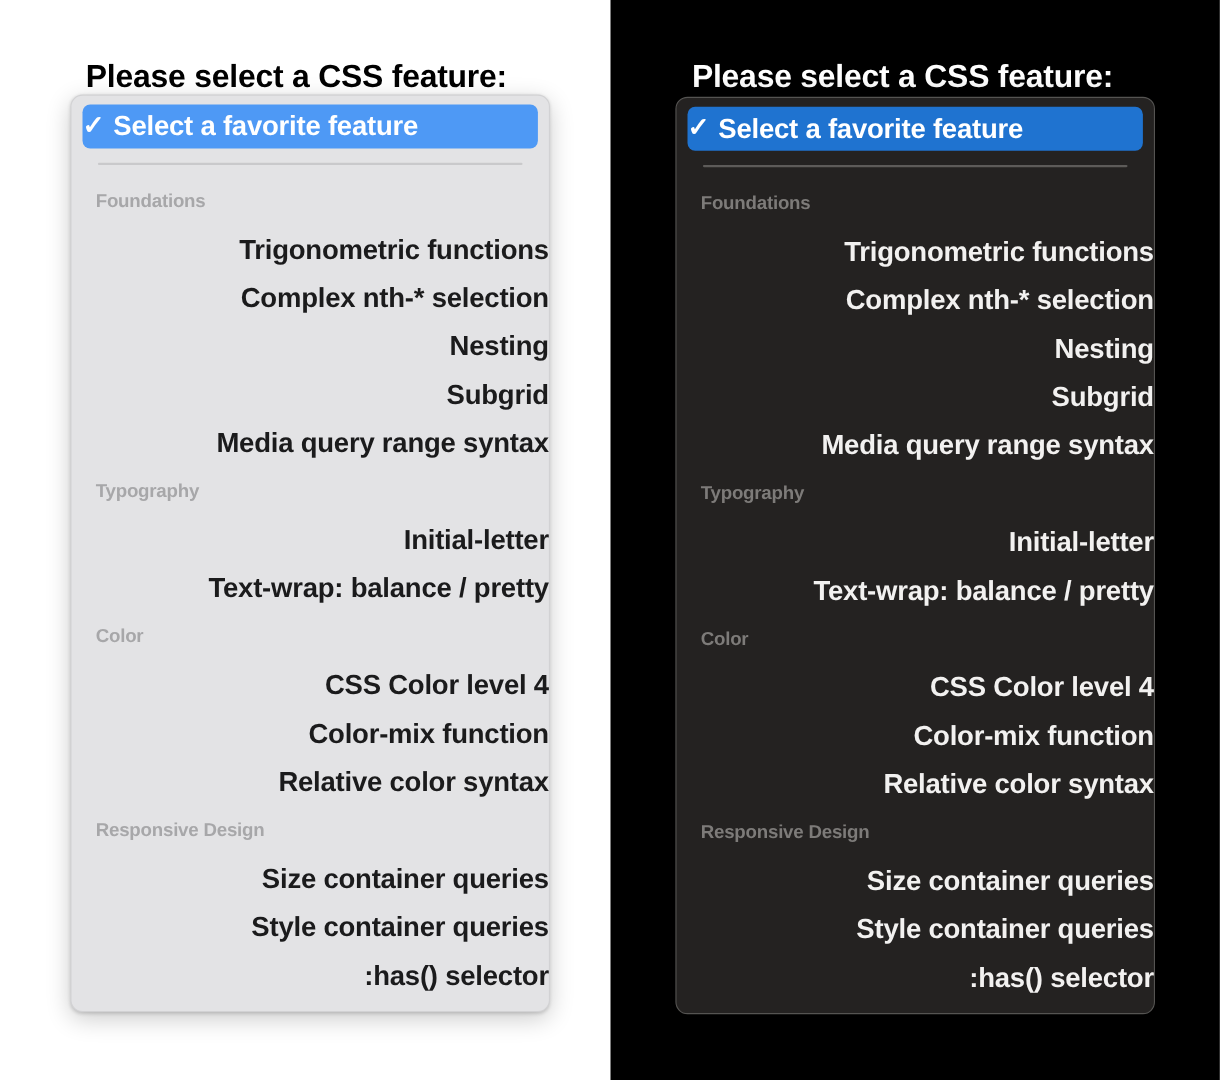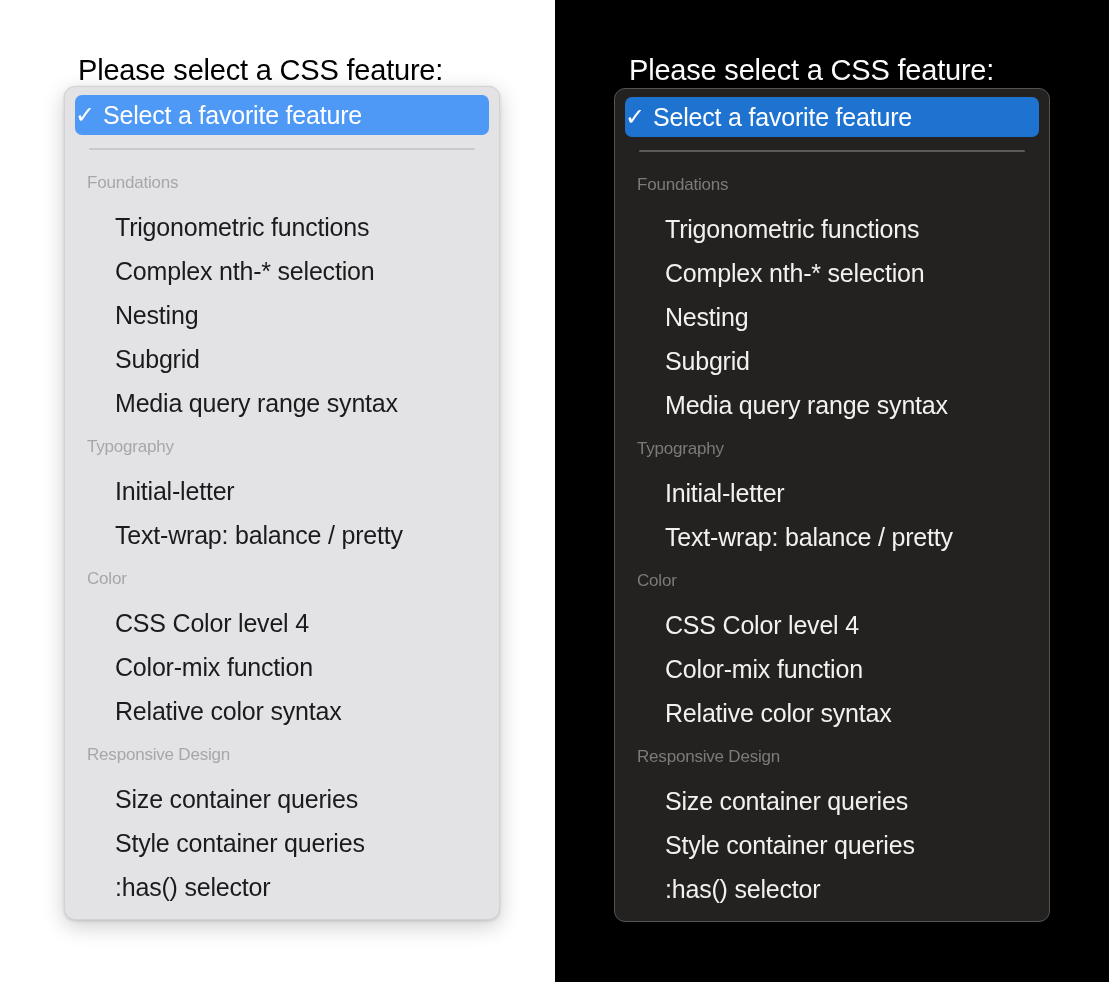--- a/index.html
+++ b/index.html
@@ -4,21 +4,21 @@
 <style>
   * { margin:0; padding:0; box-sizing:border-box; }
   html, body {
     width:1109px; height:982px;
     font-family:"Liberation Sans", sans-serif;
     overflow:hidden;
   }
   body { display:flex; background:#ffffff; }
 
   
-  .pane { position:relative; height:982px; flex:0 0 auto; }
+  .pane { position:relative; height:982px; flex:0 0 auto;font-weight:bold; }
   .pane-light { width:555px; background:#ffffff; }
   .pane-dark  { width:554px; background:#000000; }
 
   .pane-inner { position:absolute; left:0; top:0; width:100%; }
 
   
   .heading {
     font-size:29px;
     line-height:34px;
     letter-spacing:-0.2px;
@@ -93,20 +93,21 @@
   .pane-dark  .group-header { color:#7d7b79; }
 
   
   .option {
     font-size:25px;
     letter-spacing:-0.2px;
     padding:0 0 0 50px;
     height:44px;
     line-height:44px;
     white-space:nowrap;
+    text-align:right;
   }
   .pane-light .option { color:#1b1b1c; }
   .pane-dark  .option { color:#f2f1f0; }
 </style>
 </head>
 <body>
 
 <div class="pane pane-light">
   <div class="pane-inner">
 

